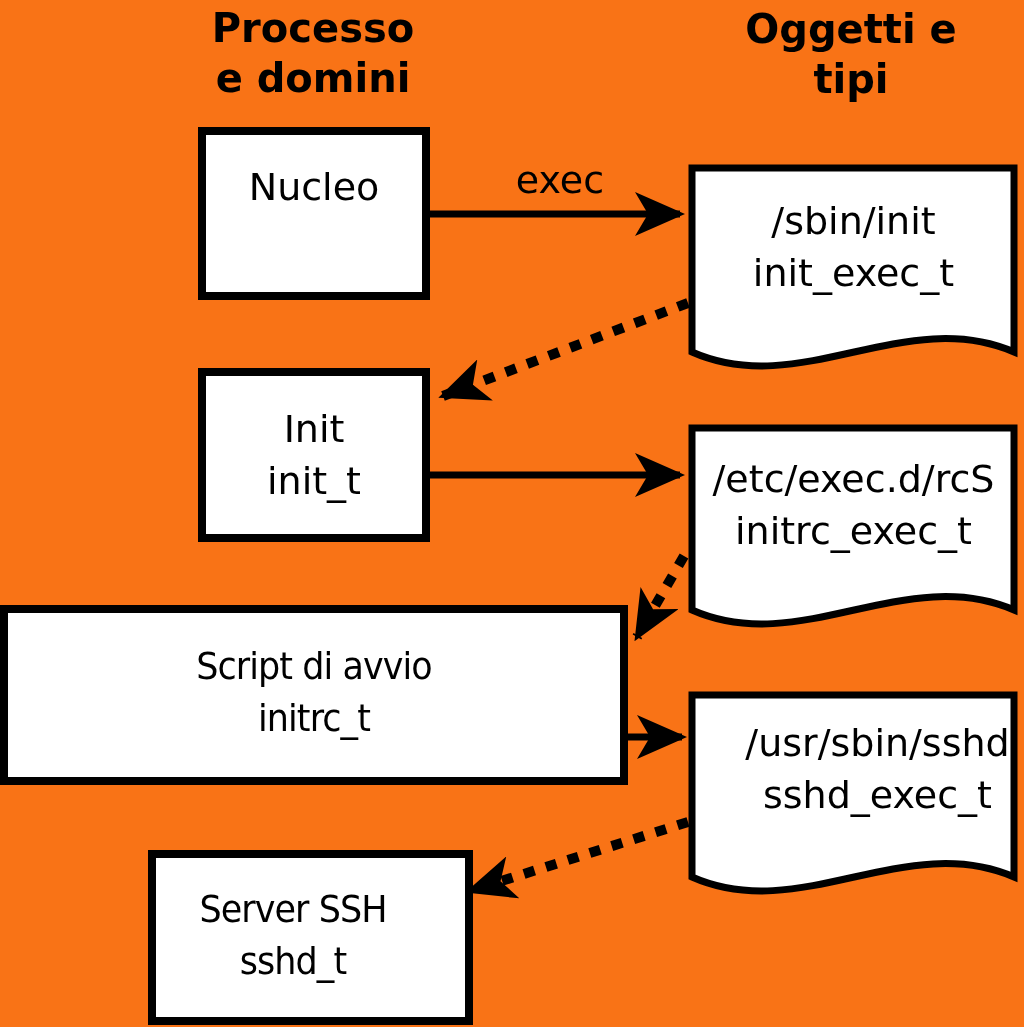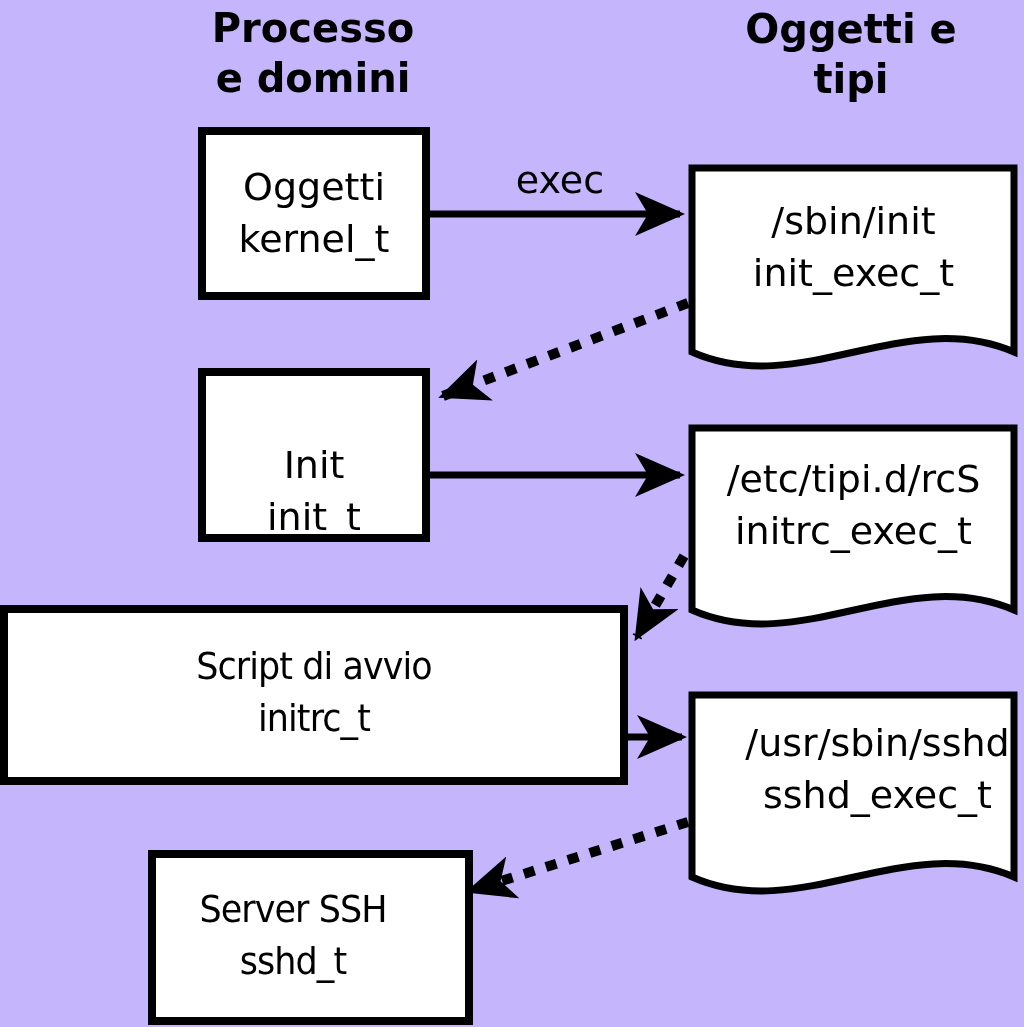--- a/index.html
+++ b/index.html
@@ -4,21 +4,21 @@
 <style>
   html, body {
     margin: 0;
     padding: 0;
     background: #ffffff;
   }
   #stage {
     position: relative;
     width: 1024px;
     height: 1027px;
-    background: #c4b5fd;
+    background: #f97316;
     font-family: "DejaVu Sans", "Liberation Sans", sans-serif;
     color: #000000;
     overflow: hidden;
   }
   #diagram-svg {
     position: absolute;
     left: 0;
     top: 0;
   }
   .txt {
@@ -76,42 +76,41 @@
     <div>e domini</div>
   </div>
   <div class="txt hdr" style="left:700px; top:4px; width:302px;">
     <div>Oggetti e</div>
     <div>tipi</div>
   </div>
 
   <div class="txt" style="left:480px; top:154px; width:160px;">exec</div>
 
   <div class="txt" style="left:198px; top:161px; width:232px;">
-    <div>Oggetti</div>
-    <div>kernel_t</div>
+    <div>Nucleo</div>
   </div>
-  <div class="txt" style="left:198px; top:403px; width:232px;margin-top:36px;">
+  <div class="txt" style="left:198px; top:403px; width:232px;">
     <div>Init</div>
     <div>init_t</div>
   </div>
   <div class="txt condensed" style="left:0px; top:640px; width:628px;text-align:center;">
     <div>Script di avvio</div>
     <div>initrc_t</div>
   </div>
   <div class="txt condensed" style="left:148px; top:883px; width:290px;">
     <div>Server SSH</div>
     <div>sshd_t</div>
   </div>
 
   <div class="txt" style="left:690px; top:195px; width:327px;">
     <div>/sbin/init</div>
     <div>init_exec_t</div>
   </div>
   <div class="txt" style="left:690px; top:453px; width:327px;">
-    <div>/etc/tipi.d/rcS</div>
+    <div>/etc/exec.d/rcS</div>
     <div>initrc_exec_t</div>
   </div>
   <div class="txt" style="left:690px; top:717px; width:327px;padding-left:24px;">
     <div>/usr/sbin/sshd</div>
     <div>sshd_exec_t</div>
   </div>
 
 </div>
 
 </body></html>

